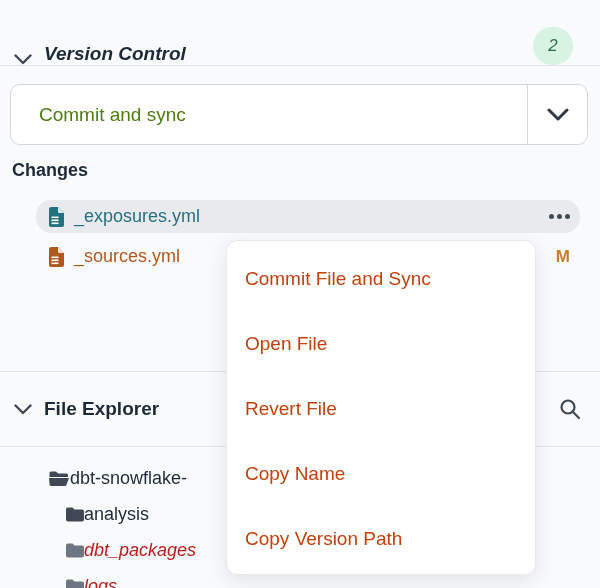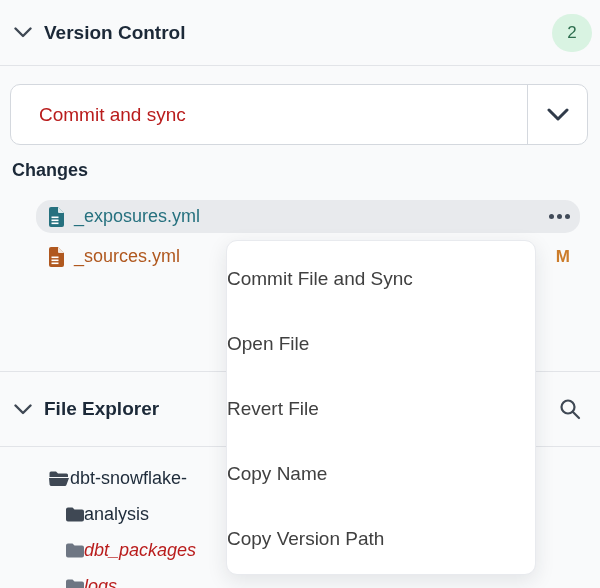--- a/index.html
+++ b/index.html
@@ -9,39 +9,39 @@
     font-family:"Liberation Sans","DejaVu Sans",sans-serif;
     background:#f9fafb;
     color:#1c2938;
     overflow:hidden;
   }
   .divider { position:absolute; left:0; right:0; height:1px; background:#e2e4e8; }
 
   
   .vc-header {
     position:absolute; top:0; left:0; right:0; height:65px;
-    display:flex; align-items:center; padding:0 8px 0 14px;
+    display:flex; align-items:flex-end; padding:0 27px 0 14px;font-style:italic;
   }
   .chev { color:#3f4854; display:inline-flex; }
   .section-title { font-size:19px; font-weight:bold; color:#1c2938; margin-left:12px; }
   .badge {
     margin-left:auto; min-width:40px; height:38px; border-radius:19px;
     background:#d9f3e2; color:#2e6e4f; font-size:17px;
     display:flex; align-items:center; justify-content:center;
   }
 
   
   .dropdown {
     position:absolute; top:84px; left:10px; width:578px; height:61px;
     background:#ffffff; border:1px solid #d4d8de; border-radius:10px;
     display:flex; align-items:stretch; cursor:pointer;
   }
   .dropdown-label {
     flex:1; display:flex; align-items:center; padding-left:28px;
-    font-size:19px; color:#b91c1c;
+    font-size:19px; color:#4d7c0f;
   }
   .dropdown-caret {
     width:60px; border-left:1px solid #d4d8de;
     display:flex; align-items:center; justify-content:center; color:#303b4a;
   }
 
   
   .changes-label {
     position:absolute; top:160px; left:12px;
     font-size:18px; font-weight:bold; color:#1c2938;
@@ -90,22 +90,22 @@
   .muted .tree-label { color:#b91c1c; font-style:italic; }
 
   
   .context-menu {
     position:absolute; top:240px; left:226px; width:310px; height:335px;
     background:#ffffff; border:1px solid #e8eaee; border-radius:11px;
     box-shadow:0 6px 20px rgba(25,35,50,.10);
     padding:5px 0; z-index:10;
   }
   .menu-item {
-    height:65px; display:flex; align-items:center; 
-    font-size:19px; color:#404040; cursor:pointer;
+    height:65px; display:flex; align-items:center; padding-left:18px;
+    font-size:19px; color:#c2410c; cursor:pointer;
   }
 </style>
 </head>
 <body>
 
 <div class="vc-header">
   <span class="chev">
     <svg width="18" height="11" viewBox="0 0 18 11">
         <polyline points="1.5,1.5 9,9 16.5,1.5" fill="none" stroke="currentColor" stroke-width="2.4" stroke-linecap="round" stroke-linejoin="round"></polyline>
       </svg>

